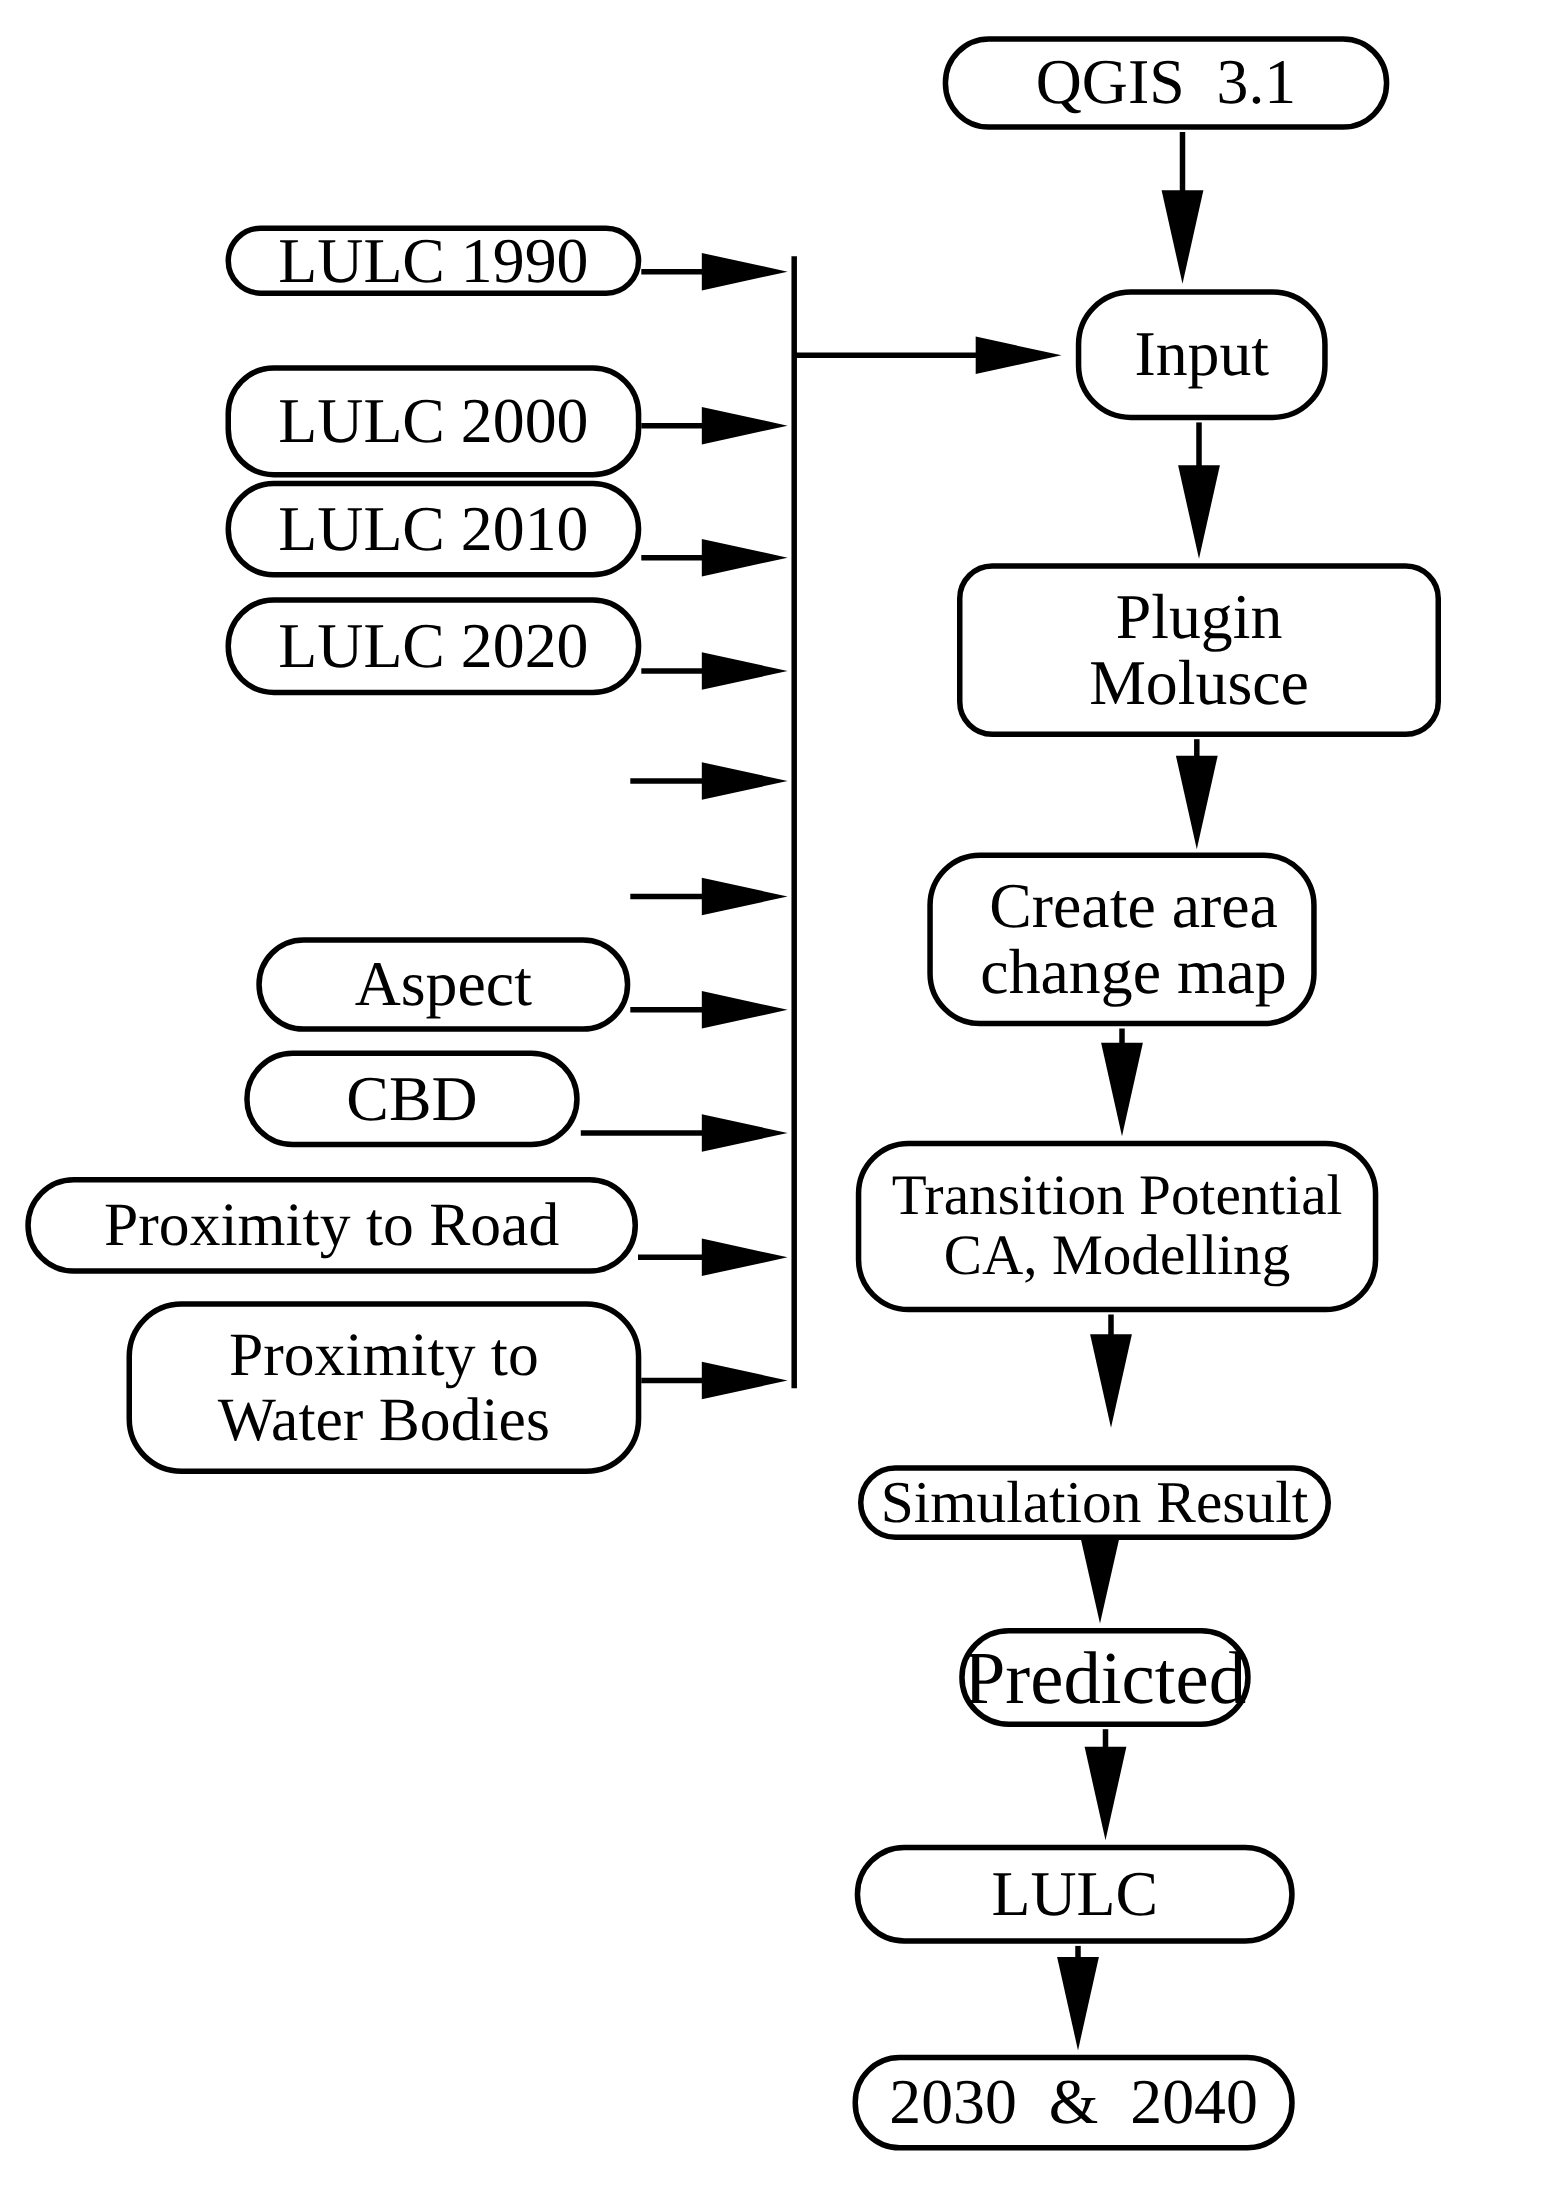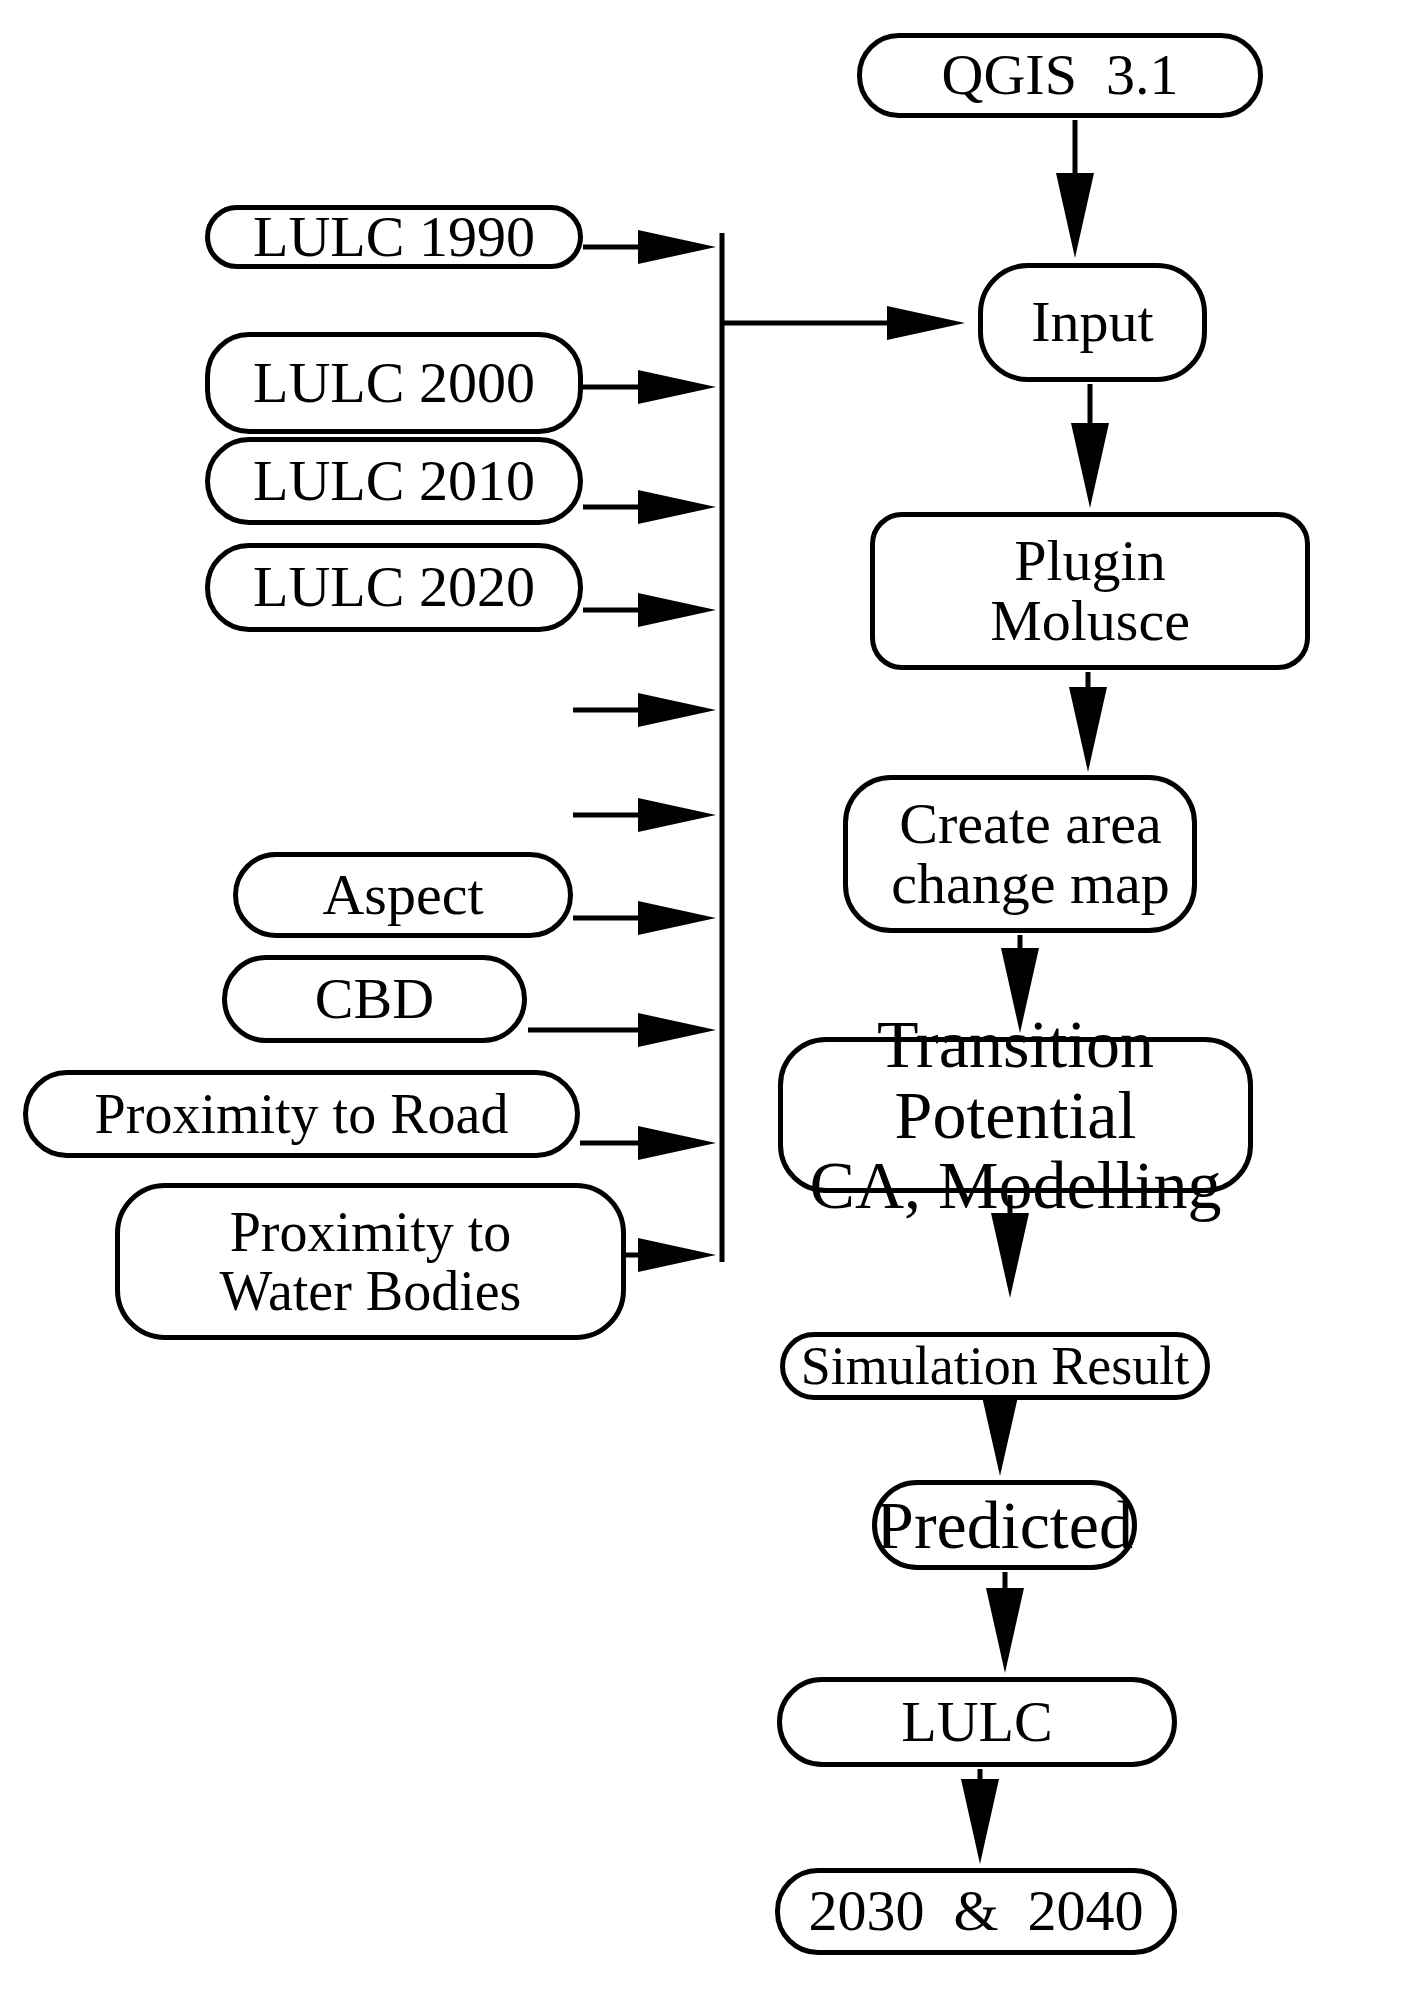--- a/index.html
+++ b/index.html
@@ -21,27 +21,27 @@
   
   .b-lulc1990{left:205px;top:205px;width:378px;height:64px;border-radius:44px;}
   .b-lulc2000{left:205px;top:332px;width:378px;height:102px;border-radius:44px;}
   .b-lulc2010{left:205px;top:437px;width:378px;height:88px;border-radius:44px;}
   .b-lulc2020{left:205px;top:543px;width:378px;height:89px;border-radius:44px;}
   .b-dem    {left:233px;top:645px;width:340px;height:87px;border-radius:44px;}
   .b-slope  {left:233px;top:750px;width:340px;height:87px;border-radius:44px;}
   .b-aspect {left:233px;top:852px;width:340px;height:86px;border-radius:43px;}
   .b-cbd    {left:222px;top:955px;width:305px;height:88px;border-radius:44px;}
   .b-road   {left:23px; top:1070px;width:557px;height:88px;border-radius:44px;font-size:56px;}
-  .b-water  {left:115px;top:1183px;width:511px;height:157px;border-radius:50px;font-size:56px;}
+  .b-water  {left:115px;top:1183px;width:468px;height:157px;border-radius:50px;font-size:56px;}
   
   .b-qgis      {left:857px;top:33px;  width:406px;height:85px; border-radius:42px;}
   .b-input     {left:978px;top:263px; width:229px;height:119px;border-radius:50px;}
   .b-plugin    {left:870px;top:512px; width:440px;height:158px;border-radius:32px;}
   .b-create    {left:843px;top:775px; width:354px;height:158px;border-radius:48px;padding-left:21px;}
-  .b-transition{left:778px;top:1037px;width:475px;height:156px;border-radius:48px;font-size:68px;font-family:Liberation Serif, serif;}
+  .b-transition{left:778px;top:1037px;width:475px;height:156px;border-radius:48px;font-size:52px;font-family:Liberation Serif, serif;}
   .b-simulation{left:780px;top:1332px;width:430px;height:68px; border-radius:44px;font-size:54px;}
   .b-predicted {left:872px;top:1480px;width:265px;height:90px; border-radius:45px;font-size:68px;}
   .b-lulc      {left:777px;top:1677px;width:400px;height:90px; border-radius:45px;}
   .b-y2030     {left:775px;top:1868px;width:402px;height:87px; border-radius:43px;}
 </style>
 </head>
 <body>
 
 <div class="canvas">
 

